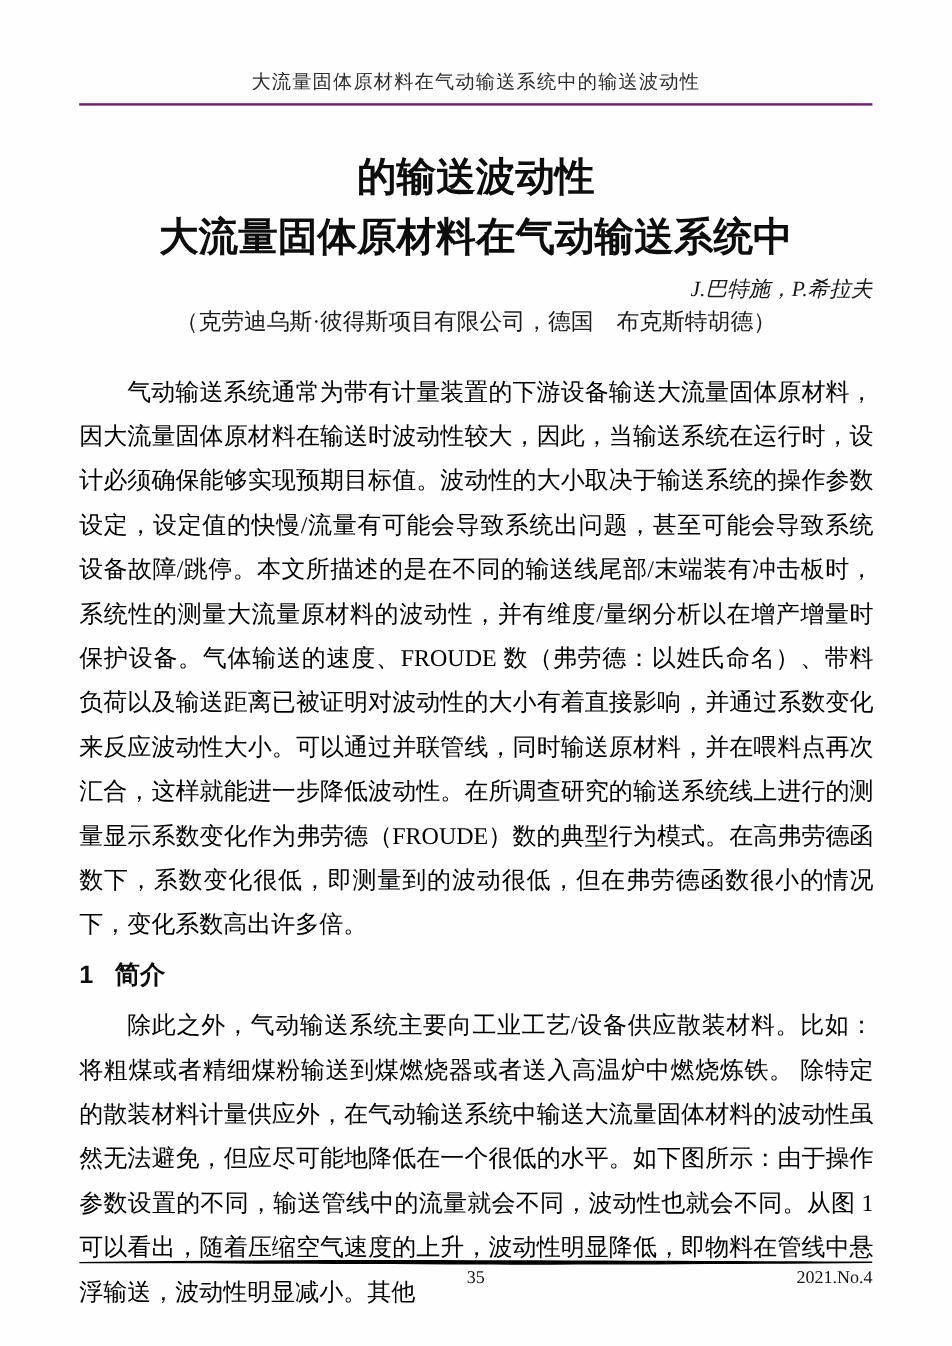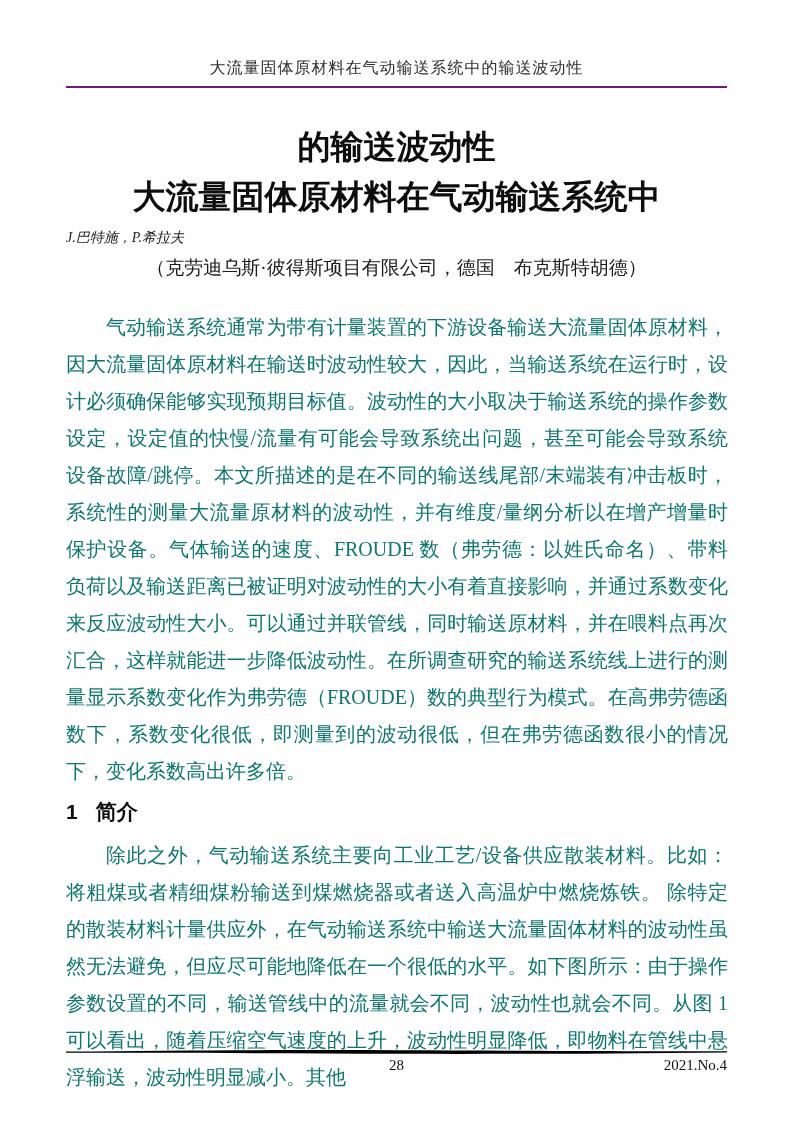--- a/index.html
+++ b/index.html
@@ -35,23 +35,23 @@
     font-size: 33px;
     line-height: 50px;
     color: #0d0d0d;
   }
   .doc-title span { display: block; }
 
   
   .authors {
     position: absolute;
     top: 229px; left: 66px; right: 66px;
-    text-align: left;
+    text-align: right;
     font-style: italic;
-    font-size: 14px;
+    font-size: 18px;
     color: #1a1a1a;
   }
   .affiliation {
     position: absolute;
     top: 255px; left: 66px; right: 66px;
     text-align: center;
     font-size: 19px;
     color: #1a1a1a;
   }
 
@@ -66,21 +66,21 @@
     font-size: 21px;
     color: #0d0d0d;
     margin: 0 0 11px 0;
   }
   .section-heading .sec-num { display: inline-block; margin-right: 18px; }
   .para {
     font-size: 20px;
     line-height: 37px;
     text-align: justify;
     text-indent: 2em;
-    color: #0f766e;
+    color: #000000;
     margin: 0 0 8px 0;
   }
 
   
   .footer-rule {
     position: absolute;
     top: 1049px; left: 66px; right: 66px;
     height: 6px;
   }
   .footer-rule svg { display: block; width: 100%; height: 6px; }
@@ -128,17 +128,17 @@
 
   </div>
 
   <div class="footer-rule">
     <svg viewBox="0 0 662 6" preserveAspectRatio="none">
       <path d="M0,2.6 C120,1.4 230,0.8 331,1.2 C440,1.6 570,2.2 662,2.2 L662,3.4 C540,4.6 430,5.2 331,4.8 C210,4.3 90,3.8 0,3.8 Z" fill="#000000"></path>
     </svg>
   </div>
 
   <div class="footer-text">
-    <span class="page-number">28</span>
+    <span class="page-number">35</span>
     <span class="issue-label">2021.No.4</span>
   </div>
 
 </div>
 
 </body></html>

